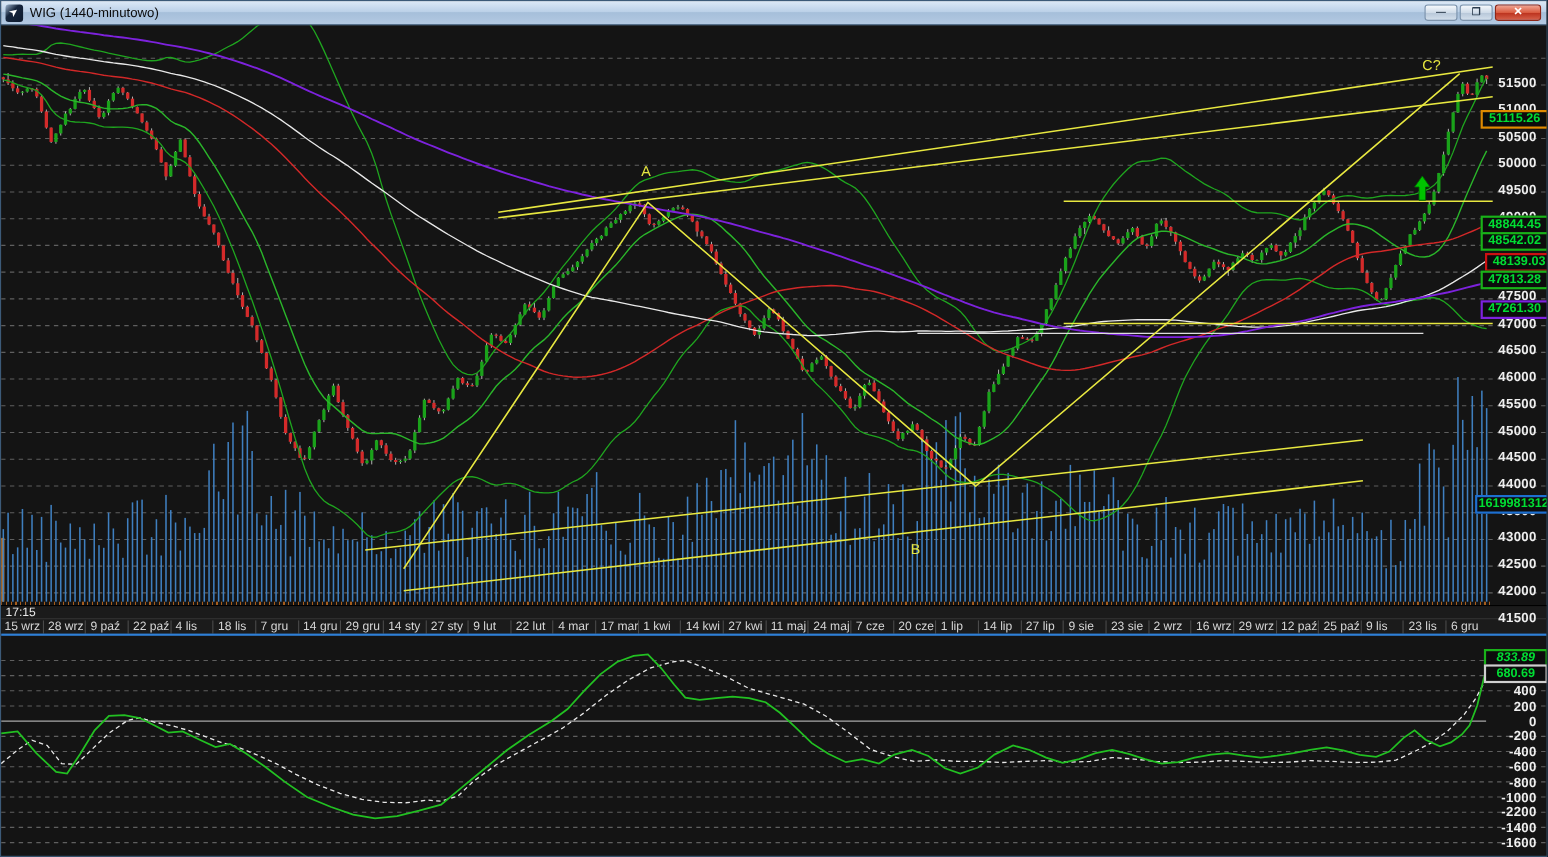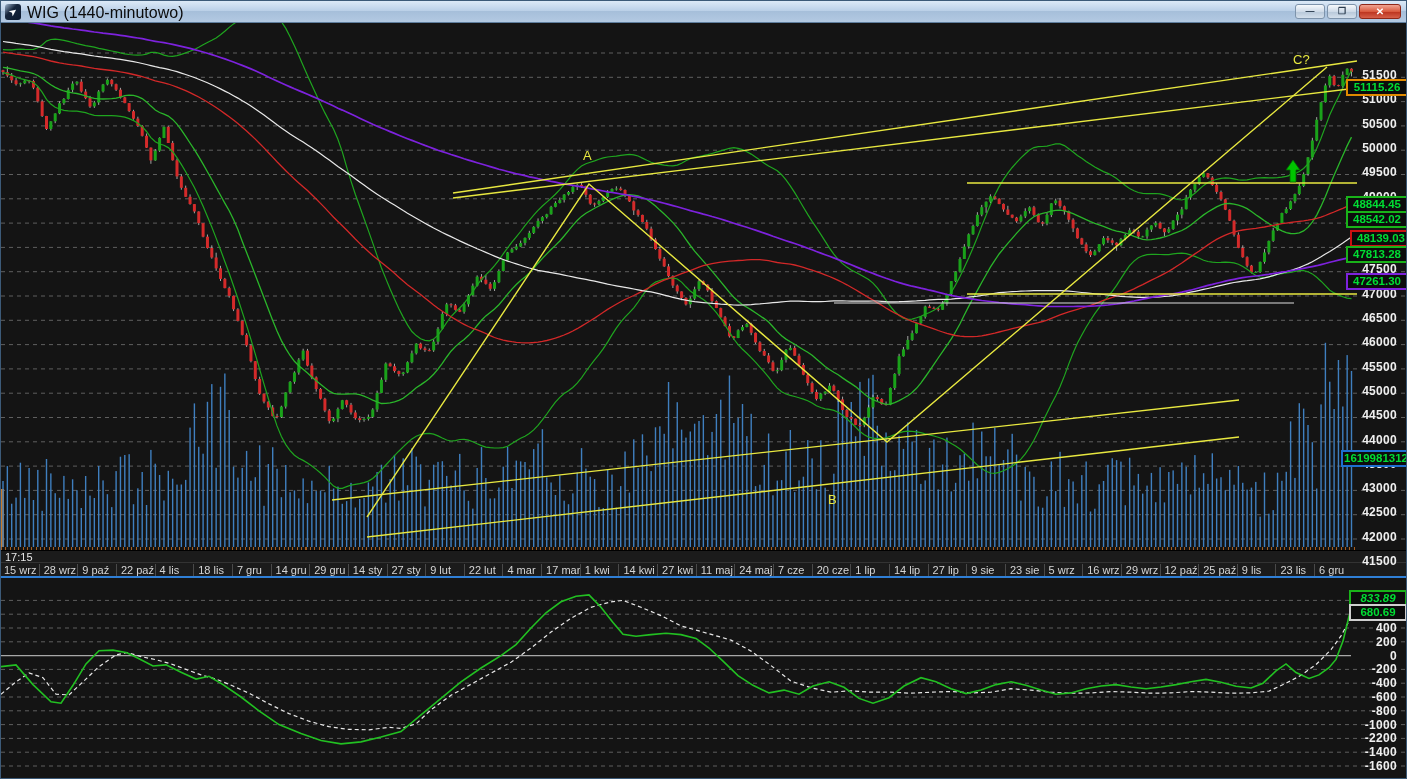--- a/index.html
+++ b/index.html
@@ -7,21 +7,21 @@
     background:#141414;border:1px solid #3c5a78;box-sizing:border-box;
     font-family:"Liberation Sans",sans-serif;}
   
   #titlebar{position:absolute;left:0;top:0;width:100%;height:22px;
     background:linear-gradient(#dce9f7 0%,#bcd1e8 45%,#a6bfda 50%,#b3c9e2 100%);
     border-bottom:1px solid #5f7e9e;box-sizing:border-box;}
   #app-icon{position:absolute;left:4px;top:3px;width:16px;height:16px;border-radius:3px;
     background:linear-gradient(135deg,#9fb6cf 0%,#16253c 40%,#0d1a2e 100%);
     color:#fff;font-size:10px;line-height:16px;text-align:center;}
   #app-icon span{display:inline-block;transform:rotate(-38deg);}
-  #window-title{position:absolute;left:26px;top:3px;font-size:16px;color:#0b0b0b;}
+  #window-title{position:absolute;left:26px;top:3px;font-size:12px;color:#0b0b0b;}
   .winbtns{position:absolute;right:5px;top:3px;display:flex;gap:2px;}
   .winbtn{width:30px;height:15px;border-radius:3px;border:1px solid #7d93ab;
     background:linear-gradient(#f6f9fc,#cfdbe8 50%,#b9c9da 55%,#d3dfeb);
     color:#2a3b4d;font-size:9px;line-height:13px;text-align:center;font-weight:700;box-sizing:border-box;}
   .winbtn.close{background:linear-gradient(#f0a492,#d95b40 50%,#bd3520 55%,#d5604a);
     border-color:#8e2718;color:#fff;width:42px;font-size:10px;}
   
   #main-svg{position:absolute;left:0;top:22px;}
   #osc-svg{position:absolute;left:0;top:577px;}
   .tick{position:absolute;width:56px;text-align:right;font-size:12px;font-weight:700;
@@ -1066,21 +1066,21 @@
       <div class="date-label" style="left: 656.05px;">27 kwi</div>
       <div class="date-label" style="left: 694.7px;">11 maj</div>
       <div class="date-label" style="left: 733.35px;">24 maj</div>
       <div class="date-label" style="left: 772px;">7 cze</div>
       <div class="date-label" style="left: 810.65px;">20 cze</div>
       <div class="date-label" style="left: 849.3px;">1 lip</div>
       <div class="date-label" style="left: 887.95px;">14 lip</div>
       <div class="date-label" style="left: 926.6px;">27 lip</div>
       <div class="date-label" style="left: 965.25px;">9 sie</div>
       <div class="date-label" style="left: 1003.9px;">23 sie</div>
-      <div class="date-label" style="left: 1042.55px;">5 wrz</div>
+      <div class="date-label" style="left: 1042.55px;">2 wrz</div>
       <div class="date-label" style="left: 1081.2px;">16 wrz</div>
       <div class="date-label" style="left: 1119.85px;">29 wrz</div>
       <div class="date-label" style="left: 1158.5px;">12 paź</div>
       <div class="date-label" style="left: 1197.15px;">25 paź</div>
       <div class="date-label" style="left: 1235.8px;">9 lis</div>
       <div class="date-label" style="left: 1274.45px;">23 lis</div>
       <div class="date-label" style="left: 1313.1px;">6 gru</div>
     </div>
   <div id="blue-sep"></div>
 
@@ -1118,21 +1118,21 @@
     <div class="tick" style="left: 1340px; top: 334.3px;">46000</div>
     <div class="tick" style="left: 1340px; top: 358.6px;">45500</div>
     <div class="tick" style="left: 1340px; top: 382.9px;">45000</div>
     <div class="tick" style="left: 1340px; top: 407.2px;">44500</div>
     <div class="tick" style="left: 1340px; top: 431.5px;">44000</div>
     <div class="tick" style="left: 1340px; top: 455.8px;">43500</div>
     <div class="tick" style="left: 1340px; top: 480.1px;">43000</div>
     <div class="tick" style="left: 1340px; top: 504.4px;">42500</div>
     <div class="tick" style="left: 1340px; top: 528.7px;">42000</div>
     <div class="tick" style="left: 1340px; top: 553px;">41500</div>
-    <div class="badge" style="left: 1345px; top: 78px; width: 58px; border-color: rgb(224, 138, 0);">51115.26</div>
+    <div class="badge" style="left: 1345px; top: 99px; width: 58px; border-color: rgb(224, 138, 0);">51115.26</div>
     <div class="badge" style="left: 1345px; top: 195.06px; width: 58px; border-color: rgb(25, 178, 25);">48844.45</div>
     <div class="badge" style="left: 1345px; top: 209.758px; width: 58px; border-color: rgb(25, 178, 25);">48542.02</div>
     <div class="badge" style="left: 1349px; top: 229.343px; width: 58px; border-color: rgb(204, 17, 17);">48139.03</div>
     <div class="badge" style="left: 1345px; top: 245.175px; width: 58px; border-color: rgb(25, 178, 25);">47813.28</div>
     <div class="badge" style="left: 1345px; top: 272.001px; width: 58px; border-color: rgb(125, 34, 221);">47261.30</div>
     <div class="badge" style="left: 1340px; top: 449px; width: 66px; border-color: rgb(29, 111, 208);">1619981312</div>
     <div class="tick" style="left: 1340px; top: 620px;">400</div>
     <div class="tick" style="left: 1340px; top: 633.8px;">200</div>
     <div class="tick" style="left: 1340px; top: 647.6px;">0</div>
     <div class="tick" style="left: 1340px; top: 661.4px;">-200</div>

